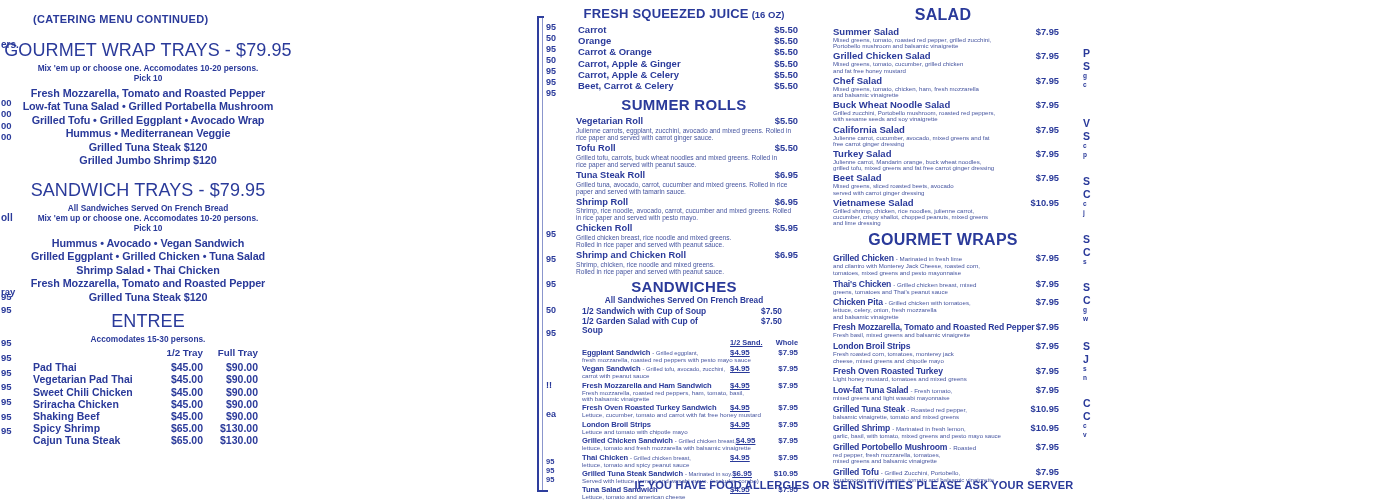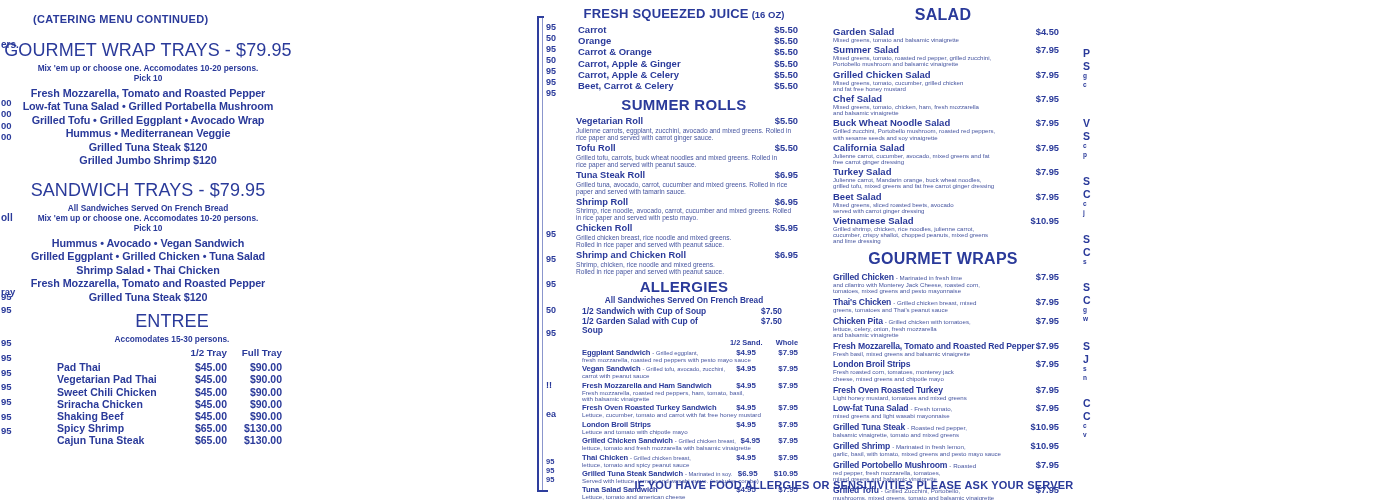--- a/index.html
+++ b/index.html
@@ -11,21 +11,21 @@
   #leftFrags .frag.md{font-size:10px;}
   #midFrags .frag{left:546px;font-size:9px;}
   #midFrags .frag.sm{font-size:7.5px;}
   #rightFrags .frag{left:1083px;}
   #rightFrags .frag.lg{font-size:10.5px;}
   #rightFrags .frag.sm{font-size:6.5px;}
   
   .left-col{position:absolute;left:0;top:0;width:296px;}
   .continued{position:absolute;left:33px;top:13px;font-size:11px;font-weight:bold;letter-spacing:.3px;}
   .lsec{position:absolute;left:0;width:100%;text-align:center;}
-  #wrapTrays{top:40px;} #sandTrays{top:180px;} #entree{top:311px;padding-left:24px;}
+  #wrapTrays{top:40px;} #sandTrays{top:180px;} #entree{top:311px;}
   .tray-title{font-size:18px;font-weight:normal;margin-bottom:2px;letter-spacing:.1px;}
   .tray-note{font-size:8.3px;font-weight:bold;line-height:10px;}
   .tray-items{margin-top:4px;}
   .tray-item{font-size:10.8px;font-weight:bold;line-height:13.4px;letter-spacing:-.1px;}
   .ent-row{display:flex;margin-left:33px;width:225px;font-weight:bold;text-align:left;}
   .ent-head{margin-top:3px;margin-bottom:2px;}
   .ent-name{flex:1;font-size:10.5px;line-height:12.2px;}
   .ent-c1{width:58px;text-align:right;font-size:10.5px;line-height:12.2px;}
   .ent-c2{width:55px;text-align:right;font-size:10.5px;line-height:12.2px;}
   .ent-head .ent-c1,.ent-head .ent-c2{font-size:9.8px;}
@@ -46,21 +46,21 @@
   .roll-item{margin:0 2px 2px 8px;text-align:left;}
   .irow{display:flex;align-items:baseline;}
   .iname{font-size:9.3px;font-weight:bold;line-height:9.8px;white-space:nowrap;}
   .ispacer{flex:1;}
   .iprice{font-size:9.3px;font-weight:bold;}
   .idesc{font-size:6.6px;line-height:7px;color:#45549f;text-align:left;}
   #sandwiches{margin-top:3px;}
   .sw-note{text-align:center;font-size:8.2px;font-weight:bold;margin:1px 0 2px;}
   .combo-row{display:flex;font-size:8.4px;font-weight:bold;line-height:9.6px;margin:0 18px 0 14px;}
   .cname{flex:1;text-align:left;}
-  .cell-h{width:32px;text-align:center;white-space:nowrap;}
+  .cell-h{width:32px;text-align:left;white-space:nowrap;text-decoration:underline;}
   .cell-w{width:36px;text-align:right;white-space:nowrap;}
   .colhead{display:flex;font-size:7.4px;font-weight:bold;margin:2px 2px 1px 14px;}
   .sw-item{margin:0 2px 1px 14px;text-align:left;}
   .sw-name{font-size:7.6px;font-weight:bold;line-height:9px;letter-spacing:-.1px;white-space:nowrap;}
   .sw-inline{font-size:5.8px;color:#45549f;padding-left:2px;white-space:nowrap;}
   .sw-price{font-size:7.9px;font-weight:bold;}
   .sw-desc{font-size:6.2px;line-height:6.4px;color:#45549f;}
   
   .right-col{position:absolute;left:825px;top:6px;width:236px;}
   #salads .sec-title{font-size:16px;margin-bottom:3px;}
@@ -275,21 +275,21 @@
           <div class="irow">
             <span class="iname">Shrimp and Chicken Roll</span>
             <span class="ispacer"></span>
             <span class="iprice">$6.95</span>
           </div>
           <div class="idesc">Shrimp, chicken, rice noodle and mixed greens.</div>
           <div class="idesc">Rolled in rice paper and served with peanut sauce.</div>
         </div>
       </div>
     <div id="sandwiches">
-        <div class="sec-title">ALLERGIES</div>
+        <div class="sec-title">SANDWICHES</div>
         <div class="sw-note">All Sandwiches Served On French Bread</div>
         <div class="combo-row">
           <span class="cname">1/2 Sandwich with Cup of Soup</span>
           <span class="cell-h"></span>
           <span class="cell-w">$7.50</span>
         </div>
         <div class="combo-row">
           <span class="cname">1/2 Garden Salad with Cup of Soup</span>
           <span class="cell-h"></span>
           <span class="cell-w">$7.50</span>
@@ -393,28 +393,20 @@
             <span class="cell-h sw-price">$4.95</span>
             <span class="cell-w sw-price">$7.95</span>
           </div>
         </div>
       </div>
   </div>
 
   <div class="right-col">
     <div id="salads">
         <div class="sec-title">SALAD</div>
-        <div class="sl-item">
-          <div class="irow">
-            <span class="sl-name">Garden Salad</span>
-            <span class="ispacer"></span>
-            <span class="sl-price">$4.50</span>
-          </div>
-          <div class="sl-desc">Mixed greens, tomato and balsamic vinaigrette</div>
-        </div>
         <div class="sl-item">
           <div class="irow">
             <span class="sl-name">Summer Salad</span>
             <span class="ispacer"></span>
             <span class="sl-price">$7.95</span>
           </div>
           <div class="sl-desc">Mixed greens, tomato, roasted red pepper, grilled zucchini,</div>
           <div class="sl-desc">Portobello mushroom and balsamic vinaigrette</div>
         </div>
         <div class="sl-item">

